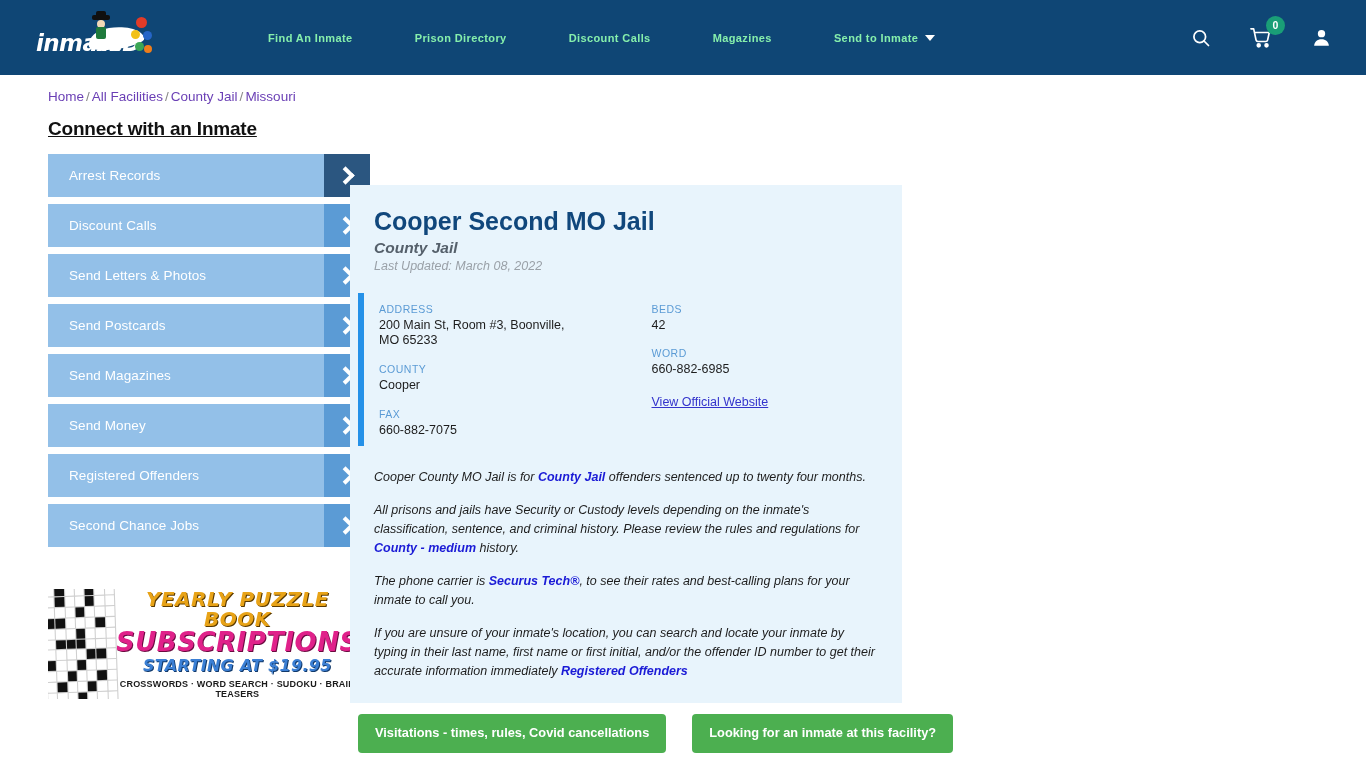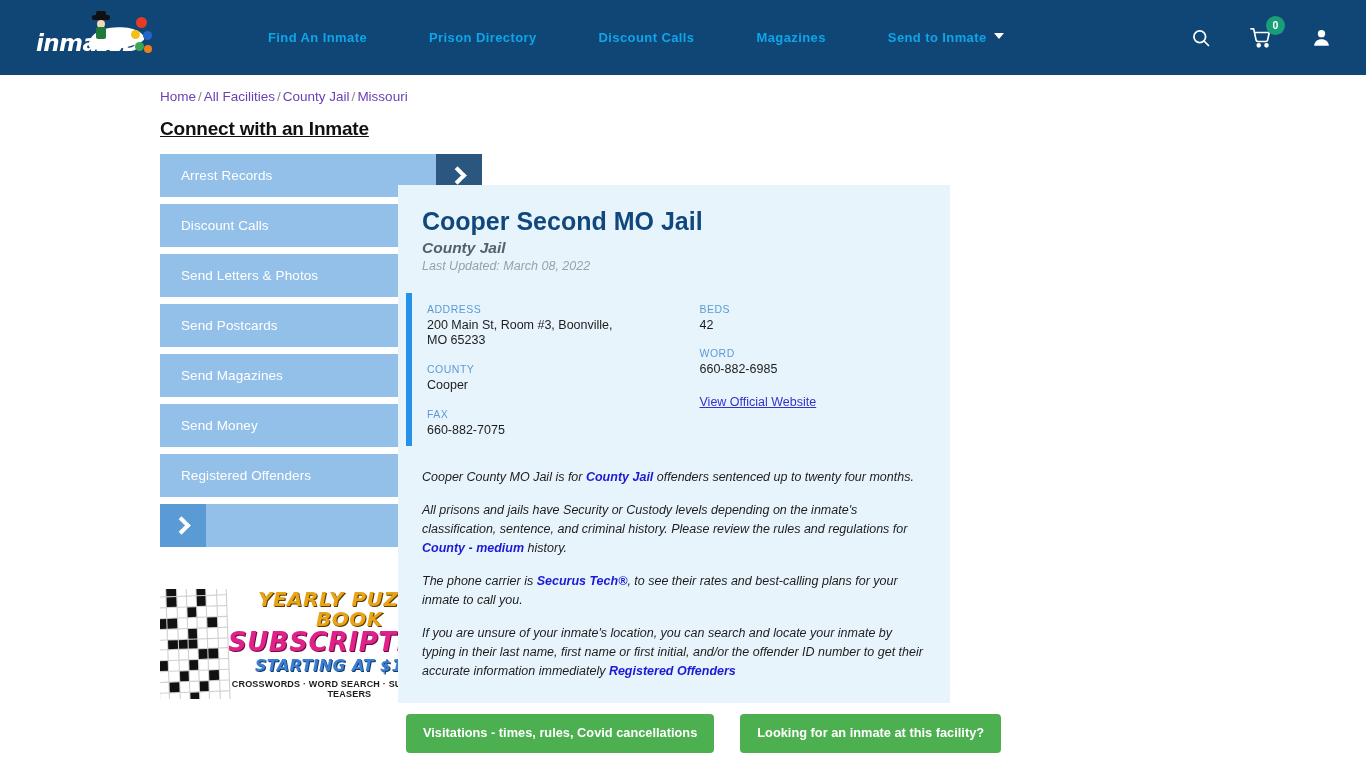--- a/index.html
+++ b/index.html
@@ -114,22 +114,22 @@
   .ball.g { background: #3aa655; width: 9px; height: 9px; left: 5px; top: 25px; }
   .ball.o { background: #ef7d1a; width: 8px; height: 8px; left: 14px; top: 28px; }
 
   .main-nav {
     display: flex;
     align-items: center;
     flex: 1 1 auto;
   }
 
   .nav-item {
-    color: #0ea5e9;
-    font-size: 13px;
+    color: #86efac;
+    font-size: 11px;
     font-weight: bold;
     letter-spacing: 0.4px;
     padding: 0 0;
     margin-right: 62px;
     white-space: nowrap;
     cursor: pointer;
     text-decoration: none;
     display: inline-flex;
     align-items: flex-start;
     gap: 7px;
@@ -186,23 +186,22 @@
   
   .page {
     display: flex;
     padding: 0;
     width: 1366px;
   }
 
   .left-col {
     width: 350px;
     flex: 0 0 350px;
-    padding-left: 112px;
+    padding-left: 48px;
     padding-top: 14px;
-    margin-left: 48px;
   }
 
   .breadcrumb {
     font-size: 13.5px;
     color: #6b6b6b;
     margin-bottom: 14px;
     white-space: nowrap;
   }
   .breadcrumb a {
     color: #6a3fb5;
@@ -560,20 +559,21 @@
             <span class="chev"></span>
           </div>
       </div>
       <div class="side-item">
         <div class="side-label">Registered Offenders</div>
         <div class="side-arrow">
             <span class="chev"></span>
           </div>
       </div>
       <div class="side-item">
+        <div class="side-label">Second Chance Jobs</div>
         <div class="side-arrow">
             <span class="chev"></span>
           </div>
       </div>
     </div>
 
     <div class="ad-banner">
       <div class="ad-xword">
         <i></i>
           <i class="blk"></i>

